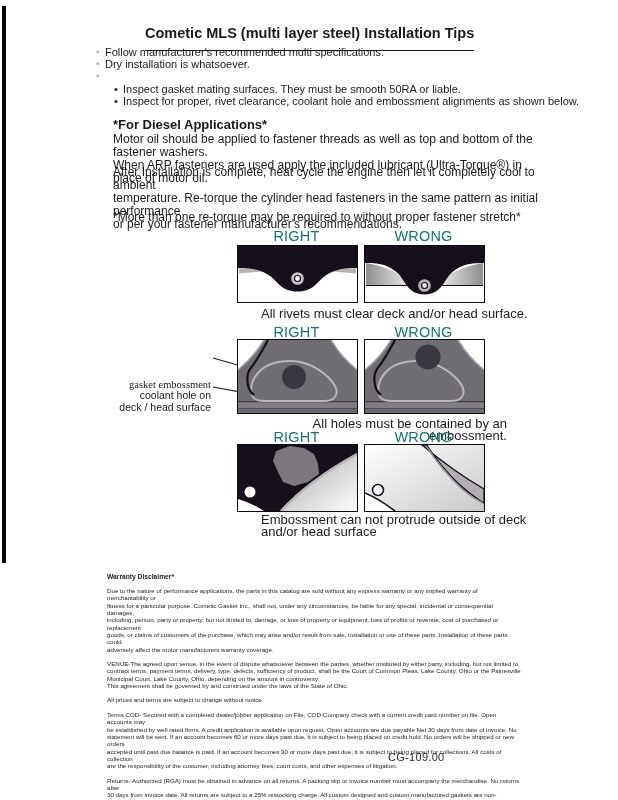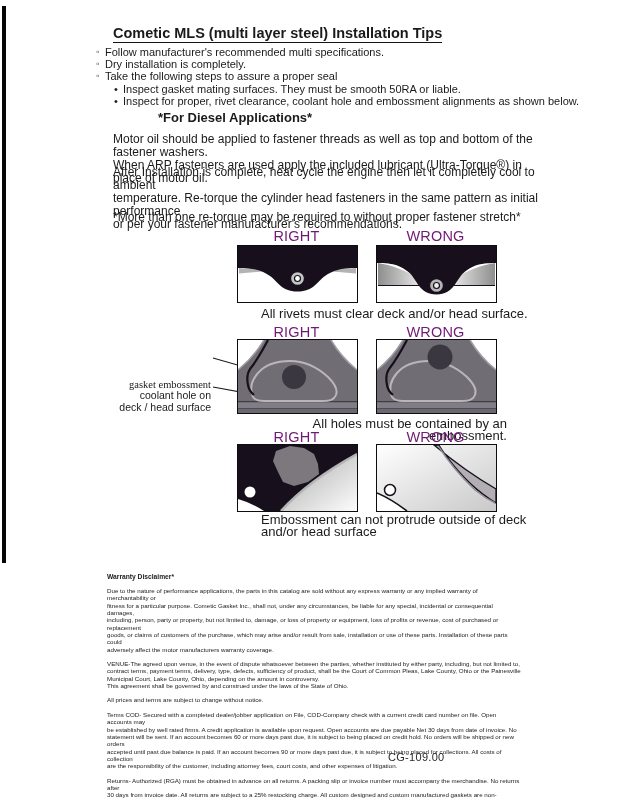--- a/index.html
+++ b/index.html
@@ -1,31 +1,31 @@
 <!DOCTYPE html>
 <html><head>
 <meta charset="utf-8">
 <style>
   html,body{margin:0;padding:0;background:#fff;}
   .page{position:relative;width:618px;height:800px;background:#ffffff;overflow:hidden;
         font-family:"Liberation Sans", sans-serif;color:#1a1a1a;}
   .edge-bar{position:absolute;left:2px;top:6px;width:4px;height:557px;background:#060606;}
   .title{position:absolute;left:113px;top:25px;font-size:14.5px;font-weight:bold;}
-  .title .tt{border-bottom:1.8px solid #141414;padding-bottom:1px;}
+  .title .tt{border-bottom:1.8px solid #141414;padding-bottom:9px;margin-left:32px;}
   .tips{position:absolute;left:96px;top:46px;font-size:11px;line-height:12.2px;}
   .tip{display:flex;}
   .tip .bul{width:9px;flex:0 0 9px;font-size:10px;}
   .tip.sub{margin-left:18px;}
   .tip.sub .bul{font-size:11px;}
-  .h2{position:absolute;left:113px;top:110px;font-size:13px;font-weight:bold;margin-left:45px;}
+  .h2{position:absolute;left:113px;top:117px;font-size:13px;font-weight:bold;}
   .para{position:absolute;left:113px;font-size:12px;line-height:12.9px;white-space:pre-line;width:430px;}
   .p1{top:133px;} .p2{top:166px;} .p3{top:211px;}
-  .dlabel{position:absolute;width:119px;text-align:center;font-size:14.5px;color:#701a75;letter-spacing:.2px;}
+  .dlabel{position:absolute;width:119px;text-align:center;font-size:14.5px;color:#0f766e;letter-spacing:.2px;}
   .dl-r1{top:228px;} .dl-r2{top:324px;} .dl-r3{top:429px;}
-  .dl-a{left:237px;} .dl-b{left:376px;}
+  .dl-a{left:237px;} .dl-b{left:364px;}
   .dbox{position:absolute;width:119px;border:1.6px solid #0d0d0d;background:#fff;}
   .db-r1{top:245px;height:56px;} .db-r2{top:339px;height:73px;} .db-r3{top:444px;height:66px;}
   .dbox svg{display:block;width:100%;height:100%;}
   .caption{position:absolute;font-size:13px;line-height:12.2px;white-space:pre-line;margin-left:24px;}
   .cap1{left:237px;top:308px;}
   .cap2{left:237px;top:418px;width:246px;text-align:right;}
   .cap3{left:237px;top:514px;}
   .ann{position:absolute;left:86px;width:125px;font-size:10.5px;line-height:11.6px;
        text-align:right;white-space:pre-line;}
   .ann1{top:342px;margin-top:48px;} .ann2{top:379px;font-family:Liberation Serif, serif;}
@@ -45,25 +45,24 @@
     <span class="tt">Cometic MLS (multi layer steel) Installation Tips</span>
   </div>
 
   <div class="tips">
     <div class="tip">
       <span class="bul">◦</span>
       <span>Follow manufacturer's recommended multi specifications.</span>
     </div>
     <div class="tip">
       <span class="bul">◦</span>
-      <span>Dry installation is completely.</span>
+      <span>Dry installation is whatsoever.</span>
     </div>
     <div class="tip">
       <span class="bul">◦</span>
-      <span>Take the following steps to assure a proper seal</span>
     </div>
     <div class="tip sub">
       <span class="bul">•</span>
       <span>Inspect gasket mating surfaces.  They must be smooth 50RA or liable.</span>
     </div>
     <div class="tip sub">
       <span class="bul">•</span>
       <span>Inspect for proper, rivet clearance, coolant hole and embossment alignments as shown below.</span>
     </div>
   </div>

